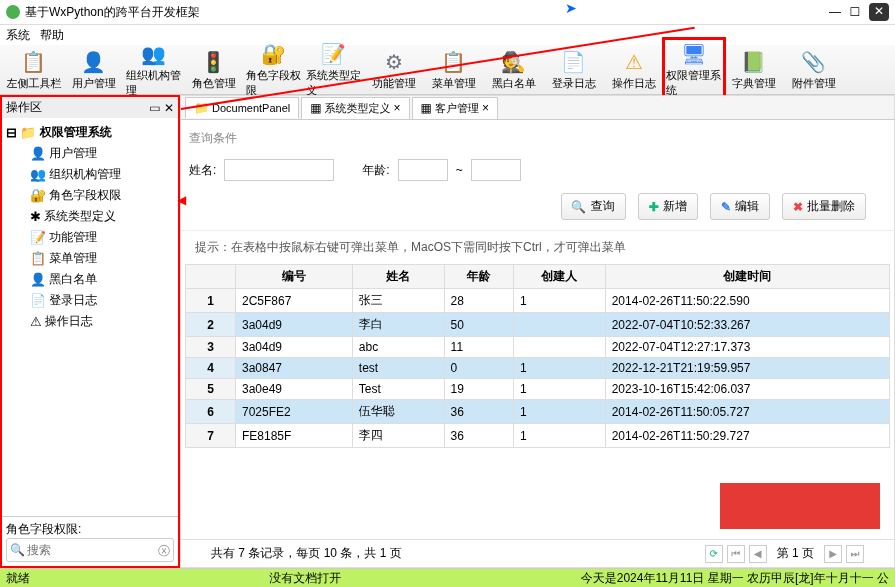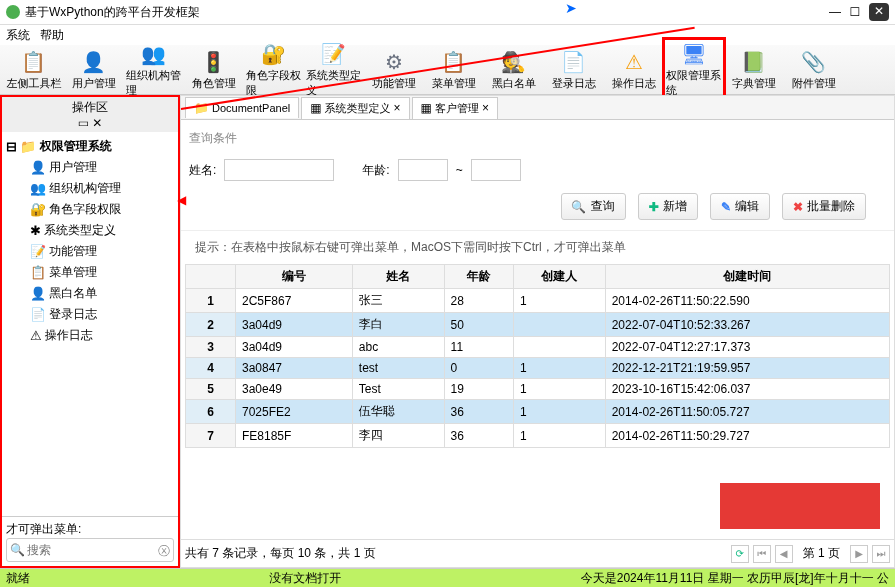--- a/index.html
+++ b/index.html
@@ -11,21 +11,21 @@
 .titlebar .closebtn { width: 20px; height: 18px; background: #333; color: #fff; border-radius: 4px; text-align: center; line-height: 16px; margin-left: 4px; }
 .menubar { height: 20px; background: #fff; display: flex; align-items: center; padding: 0 6px; gap: 10px; }
 .menubar span { cursor: pointer; }
 .toolbar { height: 50px; background: linear-gradient(#fafafa,#eee); display: flex; align-items: center; padding: 0 4px; border-bottom: 1px solid #ccc; }
 .toolbar .tb { display: flex; flex-direction: column; align-items: center; width: 60px; cursor: pointer; padding: 2px; }
 .toolbar .tb .ico { width: 28px; height: 26px; display: flex; align-items: center; justify-content: center; font-size: 20px; }
 .toolbar .tb .lbl { font-size: 11px; margin-top: 1px; }
 .toolbar .tb.highlight { outline: 3px solid red; outline-offset: -1px; }
 .mainrow { display: flex; height: 473px; }
 .sidebar { width: 180px; background: #fff; border: 2px solid red; display: flex; flex-direction: column; }
-.sidebar-hdr { background: #eee; padding: 2px 4px; display: flex; justify-content: space-between; align-items: center; font-size: 11px; flex-direction: column; }
+.sidebar-hdr { background: #eee; padding: 2px 4px; display: flex; justify-content: space-between; align-items: center; font-size: 11px; }
 .tree { flex: 1; padding: 4px; overflow: auto; }
 .tree .node { display: flex; align-items: center; padding: 2px 0; cursor: pointer; }
 .tree .root { font-weight: bold; }
 .tree .child { padding-left: 24px; }
 .tree .tico { margin-right: 3px; font-size: 13px; }
 .search-area { border-top: 1px solid #ccc; padding: 4px; }
 .search-area input { width: 100%; padding: 4px 20px 4px 20px; border: 1px solid #ccc; border-radius: 3px; }
 .searchbox { position: relative; }
 .searchbox .sicon { position: absolute; left: 4px; top: 5px; color: #888; }
 .searchbox .xicon { position: absolute; right: 4px; top: 5px; color: #888; }
@@ -45,21 +45,21 @@
 .btns .bi { font-weight: bold; }
 .hint { padding: 8px 14px; color: #555; }
 .table { flex: 1; overflow: auto; padding: 0 4px; }
 table { border-collapse: collapse; width: 100%; }
 th, td { border: 1px solid #ddd; padding: 3px 6px; font-size: 12px; text-align: left; height: 18px; margin-top: 25px; }
 th { background: #f5f5f5; text-align: center; }
 td.rn { background: #f5f5f5; text-align: center; font-weight: bold; width: 50px; }
 tr.sel td { background: #cde6f7; }
 tr.sel td.rn { background: #e0eef7; }
 .redbox { position: absolute; bottom: 38px; right: 14px; width: 160px; height: 46px; background: #e53935; }
-.pager { height: 28px; display: flex; align-items: center; justify-content: space-between; padding: 0 4px; border-top: 1px solid #ddd; font-size: 11px; }
+.pager { height: 28px; display: flex; align-items: center; justify-content: space-between; padding: 0 30px; border-top: 1px solid #ddd; font-size: 11px; }
 .pager .pbtns { display: flex; gap: 4px; }
 .pager .pbtn { width: 18px; height: 18px; border: 1px solid #ccc; display: flex; align-items: center; justify-content: center; cursor: pointer; background: #fff; color: #999; font-size: 10px; }
 .statusbar { height: 20px; background: #bef264; border-top: 1px solid #ccc; display: flex; align-items: center; justify-content: space-between; padding: 0 6px; font-size: 11px; }
 .cursor-img { position: absolute; top: 0; left: 565px; color: #0066ff; font-size: 14px; z-index: 100; }
 </style>
 </head>
 <body>
 
 <div class="cursor-img">➤</div>
 
@@ -179,21 +179,21 @@
             <span class="tico">📄</span>
             <span>登录日志</span>
           </div>
           <div class="node child">
             <span class="tico">⚠</span>
             <span>操作日志</span>
           </div>
         </div>
     </div>
     <div class="search-area">
-      <div>才可弹出菜单:</div>
+      <div>角色字段权限:</div>
       <div class="searchbox">
         <span class="sicon">🔍</span>
         <input placeholder="搜索" style="">
         <span class="xicon">ⓧ</span>
       </div>
     </div>
   </div>
 
   <div class="content">
     <div class="redline"></div>

